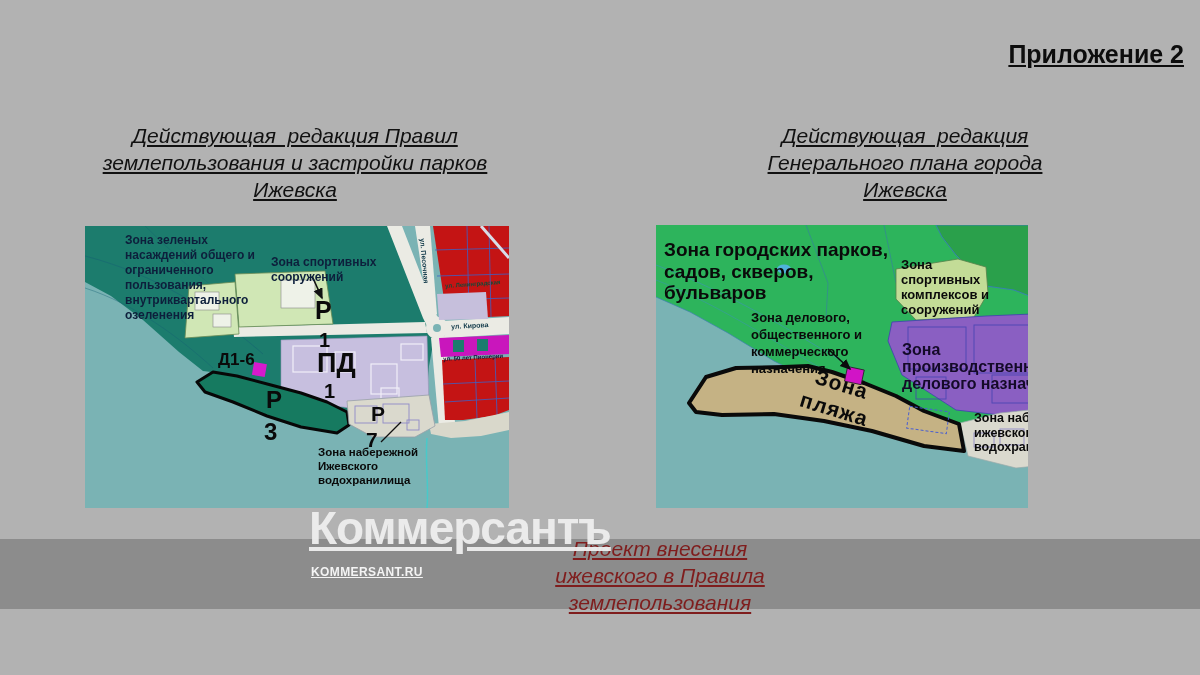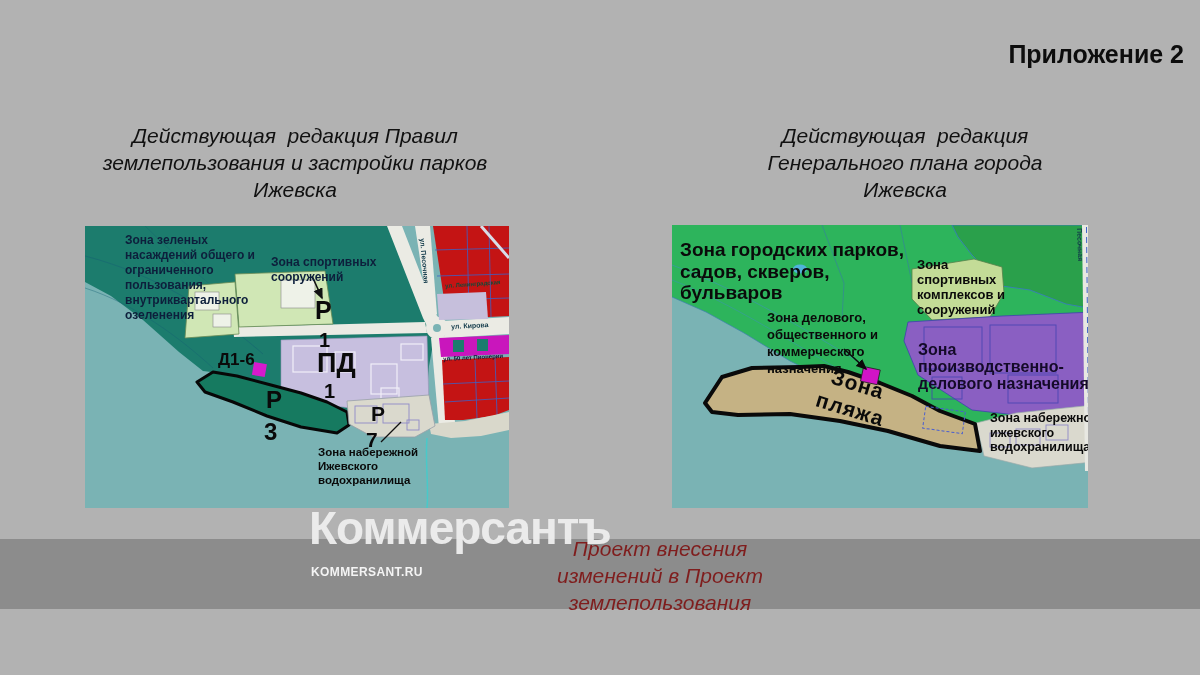--- a/index.html
+++ b/index.html
@@ -1,18 +1,18 @@
 <!DOCTYPE html>
 <html><head>
 <meta charset="utf-8">
 <style>
   html,body{margin:0;padding:0;}
   body{width:1200px;height:675px;font-family:"Liberation Sans",sans-serif;}
   .canvas{position:relative;width:1200px;height:675px;background:#b2b2b2;overflow:hidden;}
-  .abs{position:absolute;}
+  .abs{position:absolute;text-decoration:underline;}
   .appendix{top:40px;right:16px;font-size:25px;font-weight:bold;color:#0d0d0d;}
   .panel-title{top:122px;width:420px;text-align:center;font-style:italic;font-size:21px;line-height:27px;color:#111;}
   .panel-title div{white-space:pre-wrap;}
   .map{overflow:hidden;}
   .map svg{position:absolute;left:0;top:0;}
   .map-label{position:absolute;font-weight:bold;color:#0d1f3c;}
   .zone-letter{position:absolute;font-weight:bold;color:#0a0a0a;line-height:1;}
   .blk{color:#0a0a0a;}
   .street{position:absolute;font-weight:bold;color:#123a4a;transform-origin:left top;white-space:nowrap;}
   .band{top:539px;left:0;width:1200px;height:70px;background:#8c8c8c;z-index:2;}
@@ -124,21 +124,21 @@
     <div class="zone-letter" style="left:179px;top:194px;font-size:24px;">3</div>
     <div class="zone-letter" style="left:286px;top:177px;font-size:21px;">Р</div>
     <div class="zone-letter" style="left:281px;top:203px;font-size:21px;">7</div>
     <div class="map-label blk" style="left:233px;top:219px;width:155px;font-size:11.5px;line-height:14px;color:#0a0a0a;">Зона набережной Ижевского водохранилища</div>
     <div class="street" style="left:341px;top:12px;font-size:7px;transform:rotate(85deg);">ул. Песочная</div>
     <div class="street" style="left:366px;top:97px;font-size:7px;transform:rotate(-3deg);">ул. Кирова</div>
     <div class="street" style="left:360px;top:57px;font-size:6px;color:#134a38;transform:rotate(-4deg);">ул. Ленинградская</div>
     <div class="street" style="left:358px;top:130px;font-size:6px;color:#111133;transform:rotate(-3deg);">ул. 50 лет Пионерии</div>
   </div>
 
-  <div class="abs map" style="left:672px;top:225px;width:416px;height:283px;">
+  <div class="abs map" style="left:656px;top:225px;width:372px;height:283px;">
     <svg width="422" height="283" viewBox="0 0 422 283">
       <defs>
         <marker id="arwR" markerWidth="8" markerHeight="8" refX="6" refY="3" orient="auto">
           <path d="M0,0 L7,3 L0,6 Z" fill="#0a0a0a"></path>
         </marker>
       </defs>
       <rect x="0" y="0" width="422" height="283" fill="#7ab3b4"></rect>
       <polygon points="0,0 422,0 422,186 340,193 306,200 258,184 212,174 162,158 118,136 72,108 34,87 0,72" fill="#2db45c"></polygon>
       <polygon points="280,0 422,0 422,84 394,79 358,65 330,61 300,30 286,12" fill="#2aa04b" stroke="#3b77c8" stroke-width="0.8"></polygon>
       <path d="M0,40 C70,66 140,108 205,148" stroke="#3f8fc0" stroke-width="1" fill="none" opacity="0.55"></path>
@@ -180,17 +180,17 @@
     </div>
     <div class="map-label blk" style="left:318px;top:186px;width:115px;font-size:12.5px;line-height:14.5px;color:#0a0a0a;">Зона набережной ижевского водохранилища</div>
     <div class="street" style="left:411px;top:3px;font-size:7px;transform:rotate(88deg);">Песочная</div>
   </div>
 
   <div class="abs logo">Коммерсантъ</div>
   <div class="abs site">KOMMERSANT.RU</div>
 
   <div class="abs caption">
     <div>Проект внесения</div>
-    <div>изменений в Проект</div>
+    <div>ижевского в Правила</div>
     <div>землепользования</div>
   </div>
 
 </div>
 
 </body></html>

